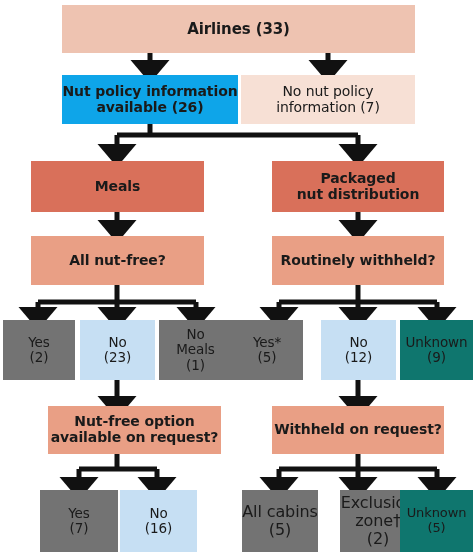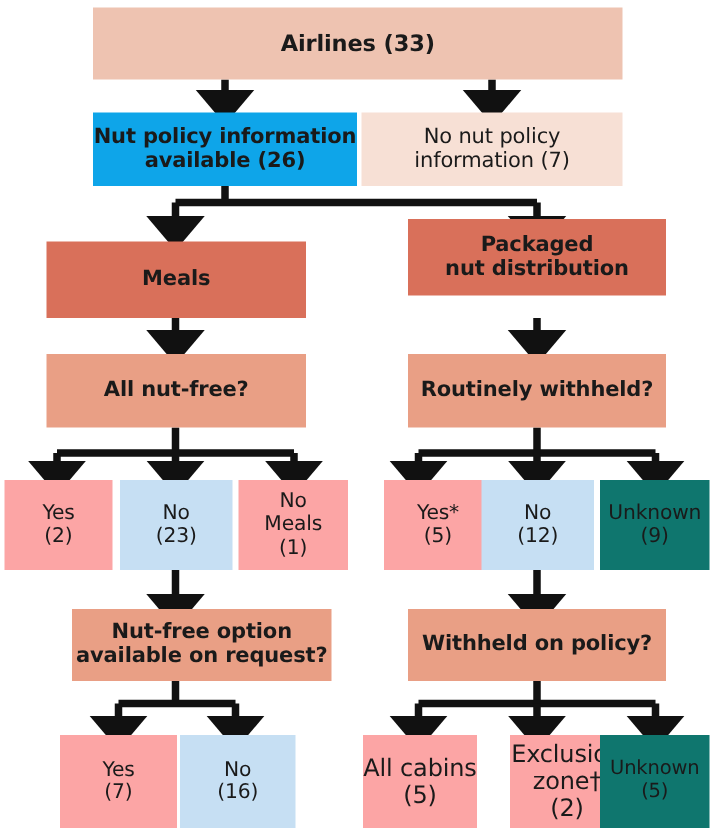--- a/index.html
+++ b/index.html
@@ -30,21 +30,21 @@
     color: #1a1a1a;
     line-height: 1.12;
     white-space: pre-line;
     letter-spacing: -0.1px;
   }
   .lvl-top      { background: #eec3b1; }
   .lvl-avail    { background: #0ea5e9; }
   .lvl-noinfo   { background: #f7e0d5; }
   .lvl-stream   { background: #d9705a; }
   .lvl-question { background: #e99f85; }
-  .res-green    { background: #fca5a5; }
+  .res-green    { background: #737373; }
   .res-blue     { background: #c6dff3; }
   .res-peach    { background: #0f766e; }
 
   .f15 { font-size: 15px; }
   .f14 { font-size: 14px; }
   .f13 { font-size: 13.5px; }
   .f12 { font-size: 13px; }
   .f11 { font-size: 16px; }
   .bold { font-weight: 700; }
 
@@ -112,50 +112,50 @@
   <div class="node lvl-top f15 bold" style="left:62px; top:5px; width:353px; height:48px;">Airlines (33)</div>
 
   <div class="node lvl-avail f14 bold" style="left:62px; top:75px; width:176px; height:49px;">Nut policy information
 available (26)</div>
 
   <div class="node lvl-noinfo f14" style="left:241px; top:75px; width:174px; height:49px;">No nut policy
 information (7)</div>
 
   <div class="node lvl-stream f14 bold" style="left:31px; top:161px; width:173px; height:51px;">Meals</div>
 
-  <div class="node lvl-stream f14 bold" style="left:272px; top:146px; width:172px; height:51px;">Packaged
+  <div class="node lvl-stream f14 bold" style="left:272px; top:161px; width:172px; height:51px;">Packaged
 nut distribution</div>
 
   <div class="node lvl-question f14 bold" style="left:272px; top:236px; width:172px; height:49px;">Routinely withheld?</div>
 
   <div class="node lvl-question f14 bold" style="left:31px; top:236px; width:173px; height:49px;">All nut-free?</div>
 
   <div class="node res-green f13" style="left:3px; top:320px; width:72px; height:60px;">Yes
 (2)</div>
 
   <div class="node res-blue f13" style="left:80px; top:320px; width:75px; height:60px;">No
 (23)</div>
 
   <div class="node res-green f13" style="left:159px; top:320px; width:73px; height:60px;">No
 Meals
 (1)</div>
 
-  <div class="node res-green f13" style="left:256px; top:320px; width:72px; height:60px;">Yes*
+  <div class="node res-green f13" style="left:231px; top:320px; width:72px; height:60px;">Yes*
 (5)</div>
 
   <div class="node res-blue f13" style="left:321px; top:320px; width:75px; height:60px;">No
 (12)</div>
 
   <div class="node res-peach f13" style="left:400px; top:320px; width:73px; height:60px;">Unknown
 (9)</div>
 
   <div class="node lvl-question f14 bold" style="left:31px; top:406px; width:173px; height:48px;margin-left:17px;">Nut-free option
 available on request?</div>
 
-  <div class="node lvl-question f14 bold" style="left:272px; top:406px; width:172px; height:48px;">Withheld on policy?</div>
+  <div class="node lvl-question f14 bold" style="left:272px; top:406px; width:172px; height:48px;">Withheld on request?</div>
 
   <div class="node res-green f13" style="left:40px; top:490px; width:78px; height:62px;">Yes
 (7)</div>
 
   <div class="node res-blue f13" style="left:120px; top:490px; width:77px; height:62px;">No
 (16)</div>
 
   <div class="node res-green f11" style="left:242px; top:490px; width:76px; height:62px;">All cabins
 (5)</div>
 

